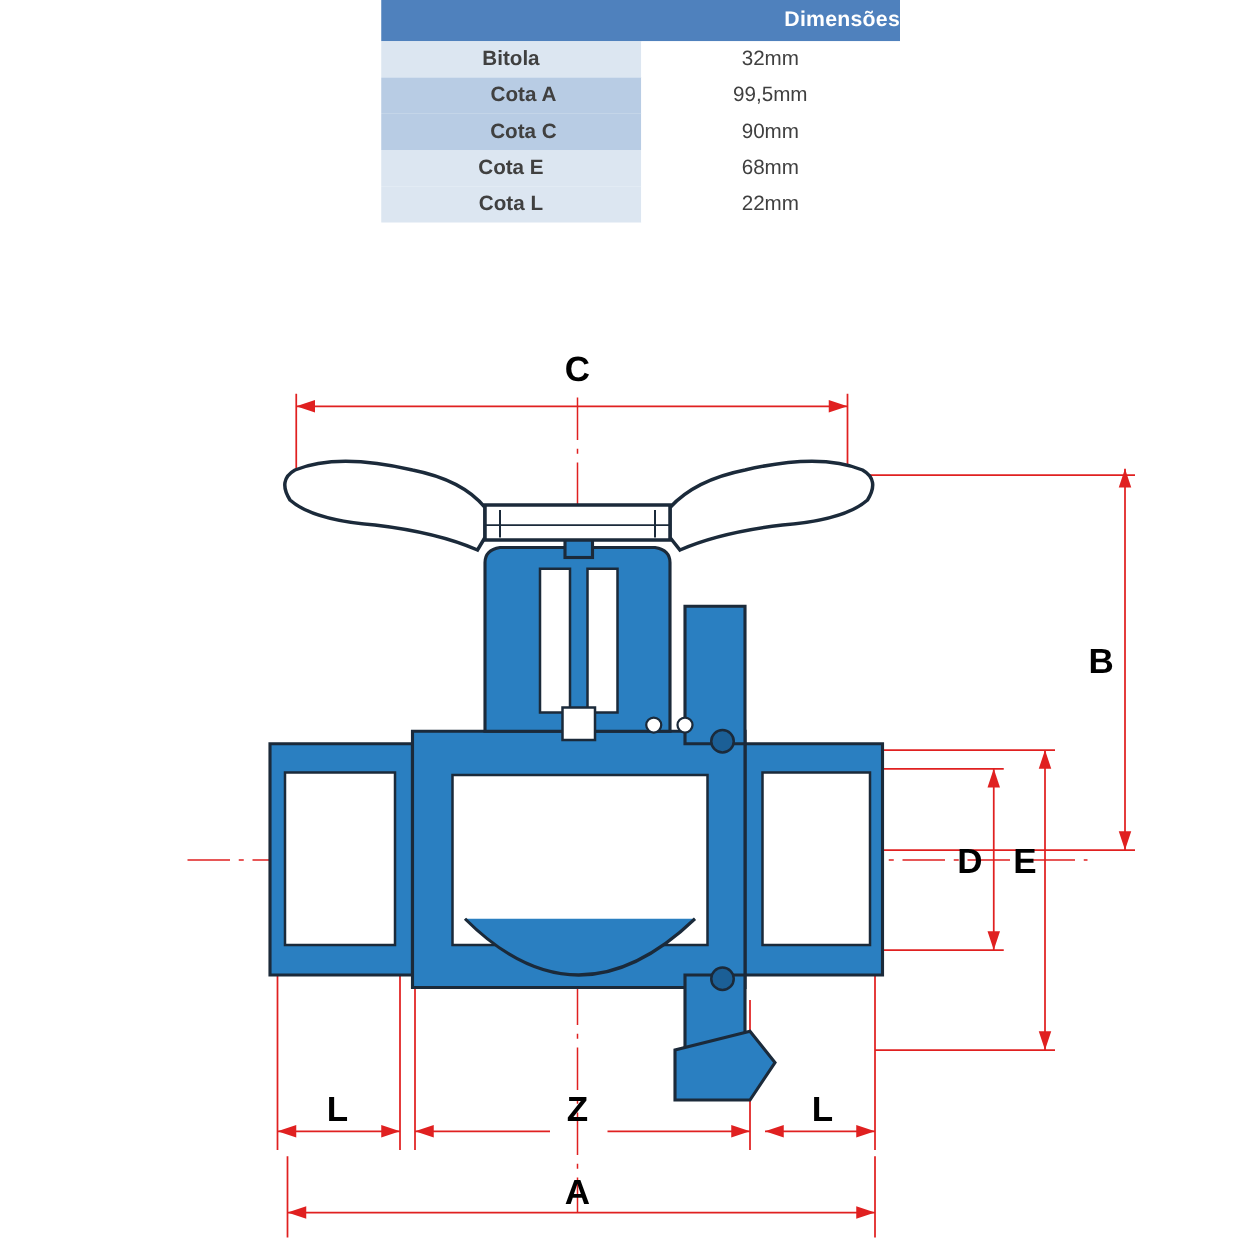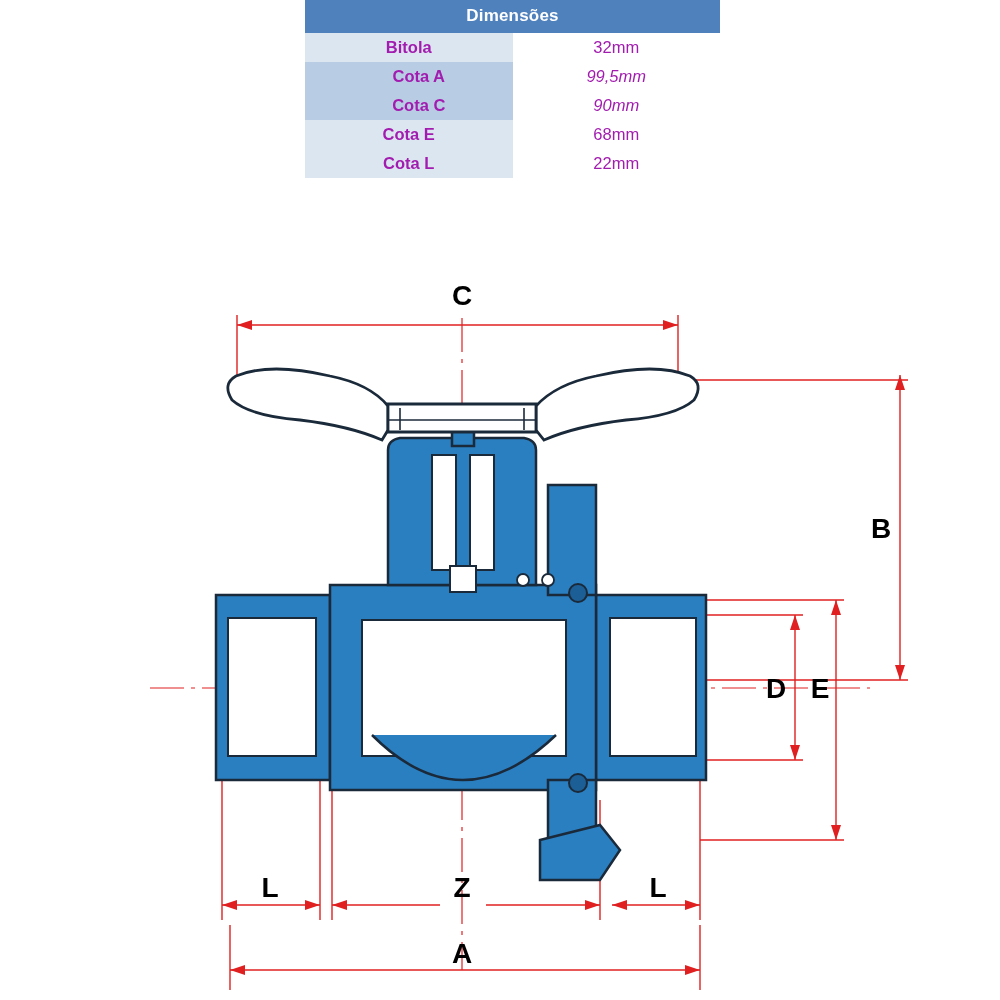--- a/index.html
+++ b/index.html
@@ -21,50 +21,49 @@
     left: 305px;
     top: 0px;
     width: 415px;
     border-collapse: collapse;
     font-size: 17px;
   }
   #dim-table th.title {
     background: #4f81bd;
     color: #ffffff;
     font-weight: bold;
-    text-align: center;
+    text-align: right;
     padding: 6px 0 7px 0;
     font-size: 17px;
     letter-spacing: .2px;
   }
   #dim-table td {
     padding: 5px 0 5px 0;
     font-size: 16.5px;
-    color: #a21caf;
+    color: #404040;
     border: none;
   }
   #dim-table td.label {
     width: 50%;
     text-align: center;
     font-weight: bold;
     background: #dce6f1;
   }
   #dim-table td.value {
     width: 50%;
     text-align: center;
     font-weight: normal;
     background: #ffffff;
   }
   #dim-table tr.alt td.label {
     background: #b8cce4;
     padding-left: 20px;
   }
   #dim-table tr.alt td.value {
     background: #ffffff;
-    font-style: italic;
   }
 
   
   #drawing {
     position: absolute;
     left: 0;
     top: 280px;
     width: 1000px;
     height: 720px;
   }

